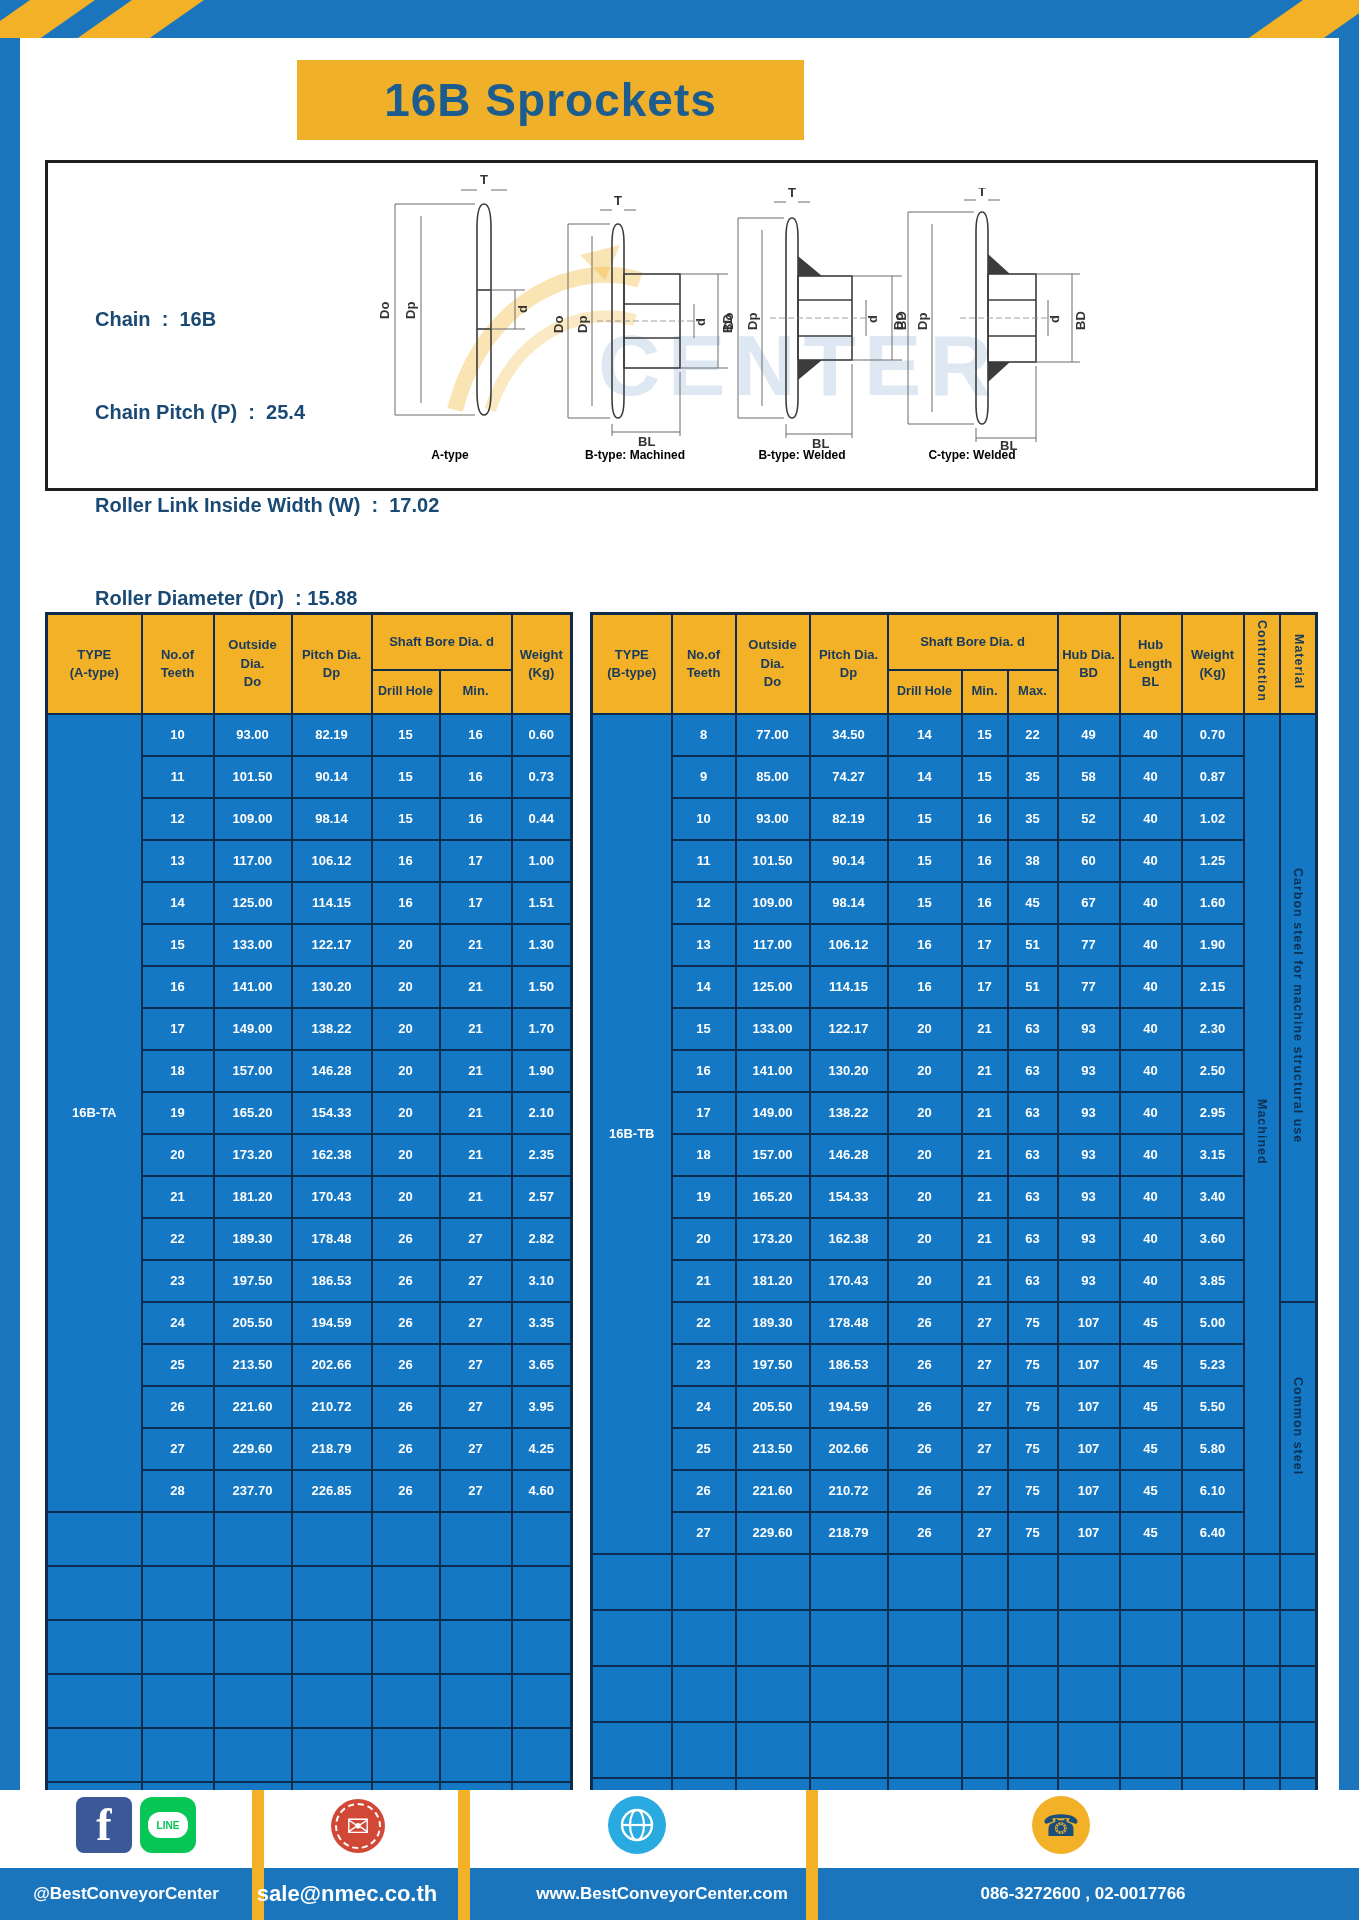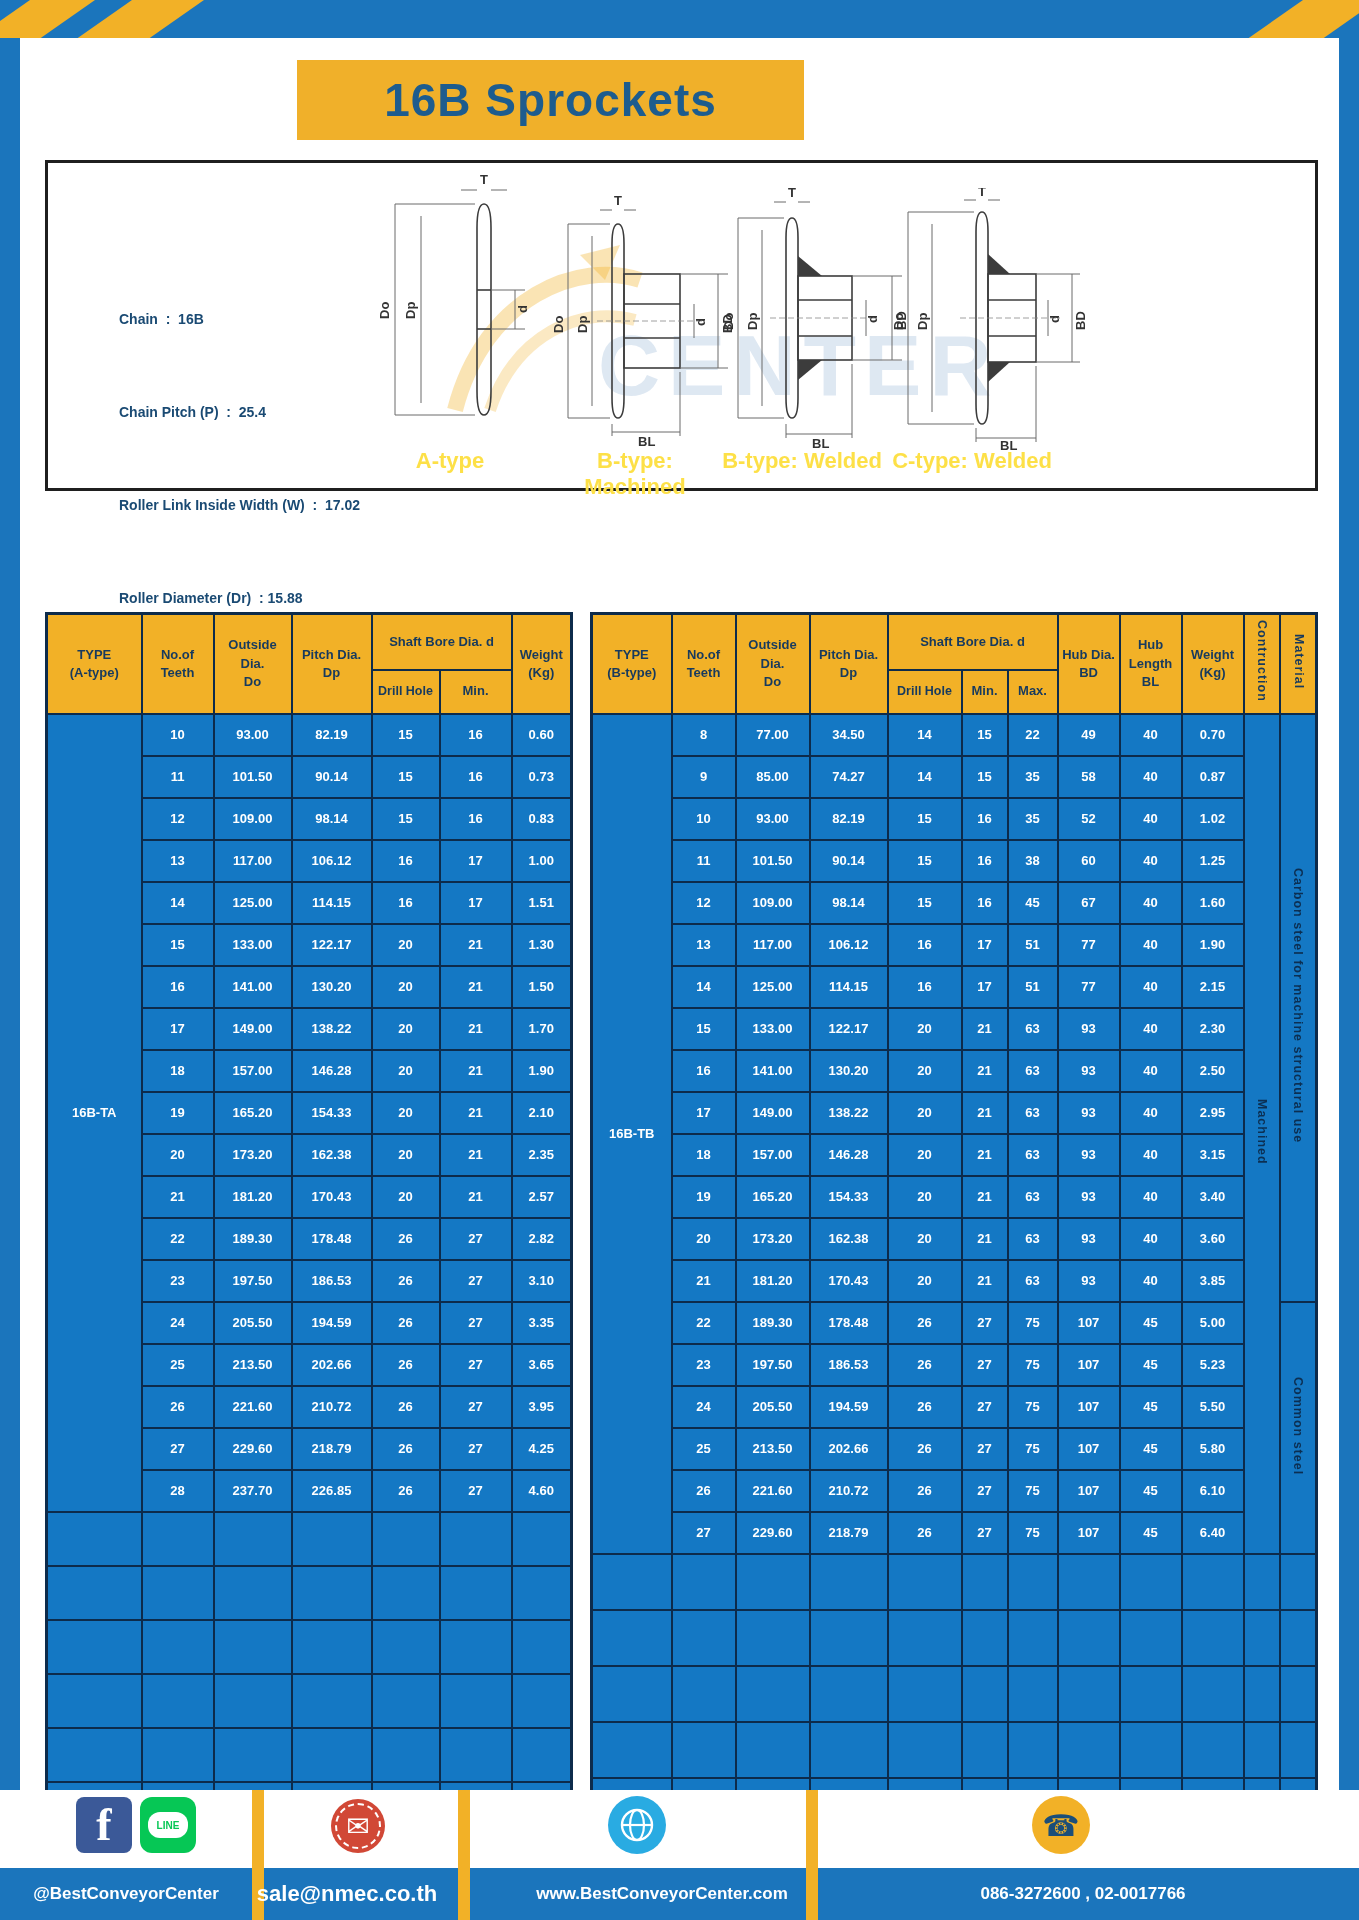--- a/index.html
+++ b/index.html
@@ -10,22 +10,22 @@
   .stripe{position:absolute;top:0;height:38px;background:#f2b127;transform:skewX(-55deg);transform-origin:top left;}
   .s1{left:30px;width:65px;}
   .s2{left:132px;width:72px;}
   .s3{left:1303px;width:75px;}
   .main-white{position:absolute;top:38px;left:20px;width:1319px;height:1752px;background:#ffffff;}
   
   .title-box{position:absolute;left:297px;top:60px;width:507px;height:80px;background:#f0b02a;
     color:#1d5c8e;font-size:46px;font-weight:800;text-align:center;line-height:80px;letter-spacing:1px;}
   
   .diagram-box{position:absolute;left:45px;top:160px;width:1267px;height:325px;border:3px solid #1f1f1f;background:#fff;}
-  .specs{position:absolute;left:95px;top:242px;font-size:14px;font-weight:bold;color:#1a4a73;line-height:31px;white-space:pre;margin-left:24px;}
-  .caption{position:absolute;top:448px;font-size:22px;color:#fde047;font-weight:600;text-align:center;}
+  .specs{position:absolute;left:95px;top:242px;font-size:20px;font-weight:bold;color:#1a4a73;line-height:31px;white-space:pre;}
+  .caption{position:absolute;top:448px;font-size:12px;color:#000000;font-weight:600;text-align:center;}
   .cap-a{left:375px;width:150px;}
   .cap-b1{left:550px;width:170px;}
   .cap-b2{left:722px;width:160px;}
   .cap-c{left:892px;width:160px;}
   .diag{position:absolute;}
   .diag path,.diag rect,.diag line{stroke:#3c3c3c;fill:none;stroke-width:1.6;}
   .diag .dim{stroke:#6a6a6a;stroke-width:1;}
   .diag .cline{stroke:#888;stroke-width:0.8;stroke-dasharray:6 3;}
   .diag .weld{fill:#3c3c3c;stroke:none;}
   .diag text{font-family:"Liberation Sans",sans-serif;font-size:13px;fill:#333;font-weight:600;}
@@ -262,21 +262,21 @@
           <td>15</td>
           <td>16</td>
           <td>0.73</td>
         </tr>
         <tr class="data">
           <td>12</td>
           <td>109.00</td>
           <td>98.14</td>
           <td>15</td>
           <td>16</td>
-          <td>0.83</td>
+          <td>0.44</td>
         </tr>
         <tr class="data">
           <td>13</td>
           <td>117.00</td>
           <td>106.12</td>
           <td>16</td>
           <td>17</td>
           <td>1.00</td>
         </tr>
         <tr class="data">

